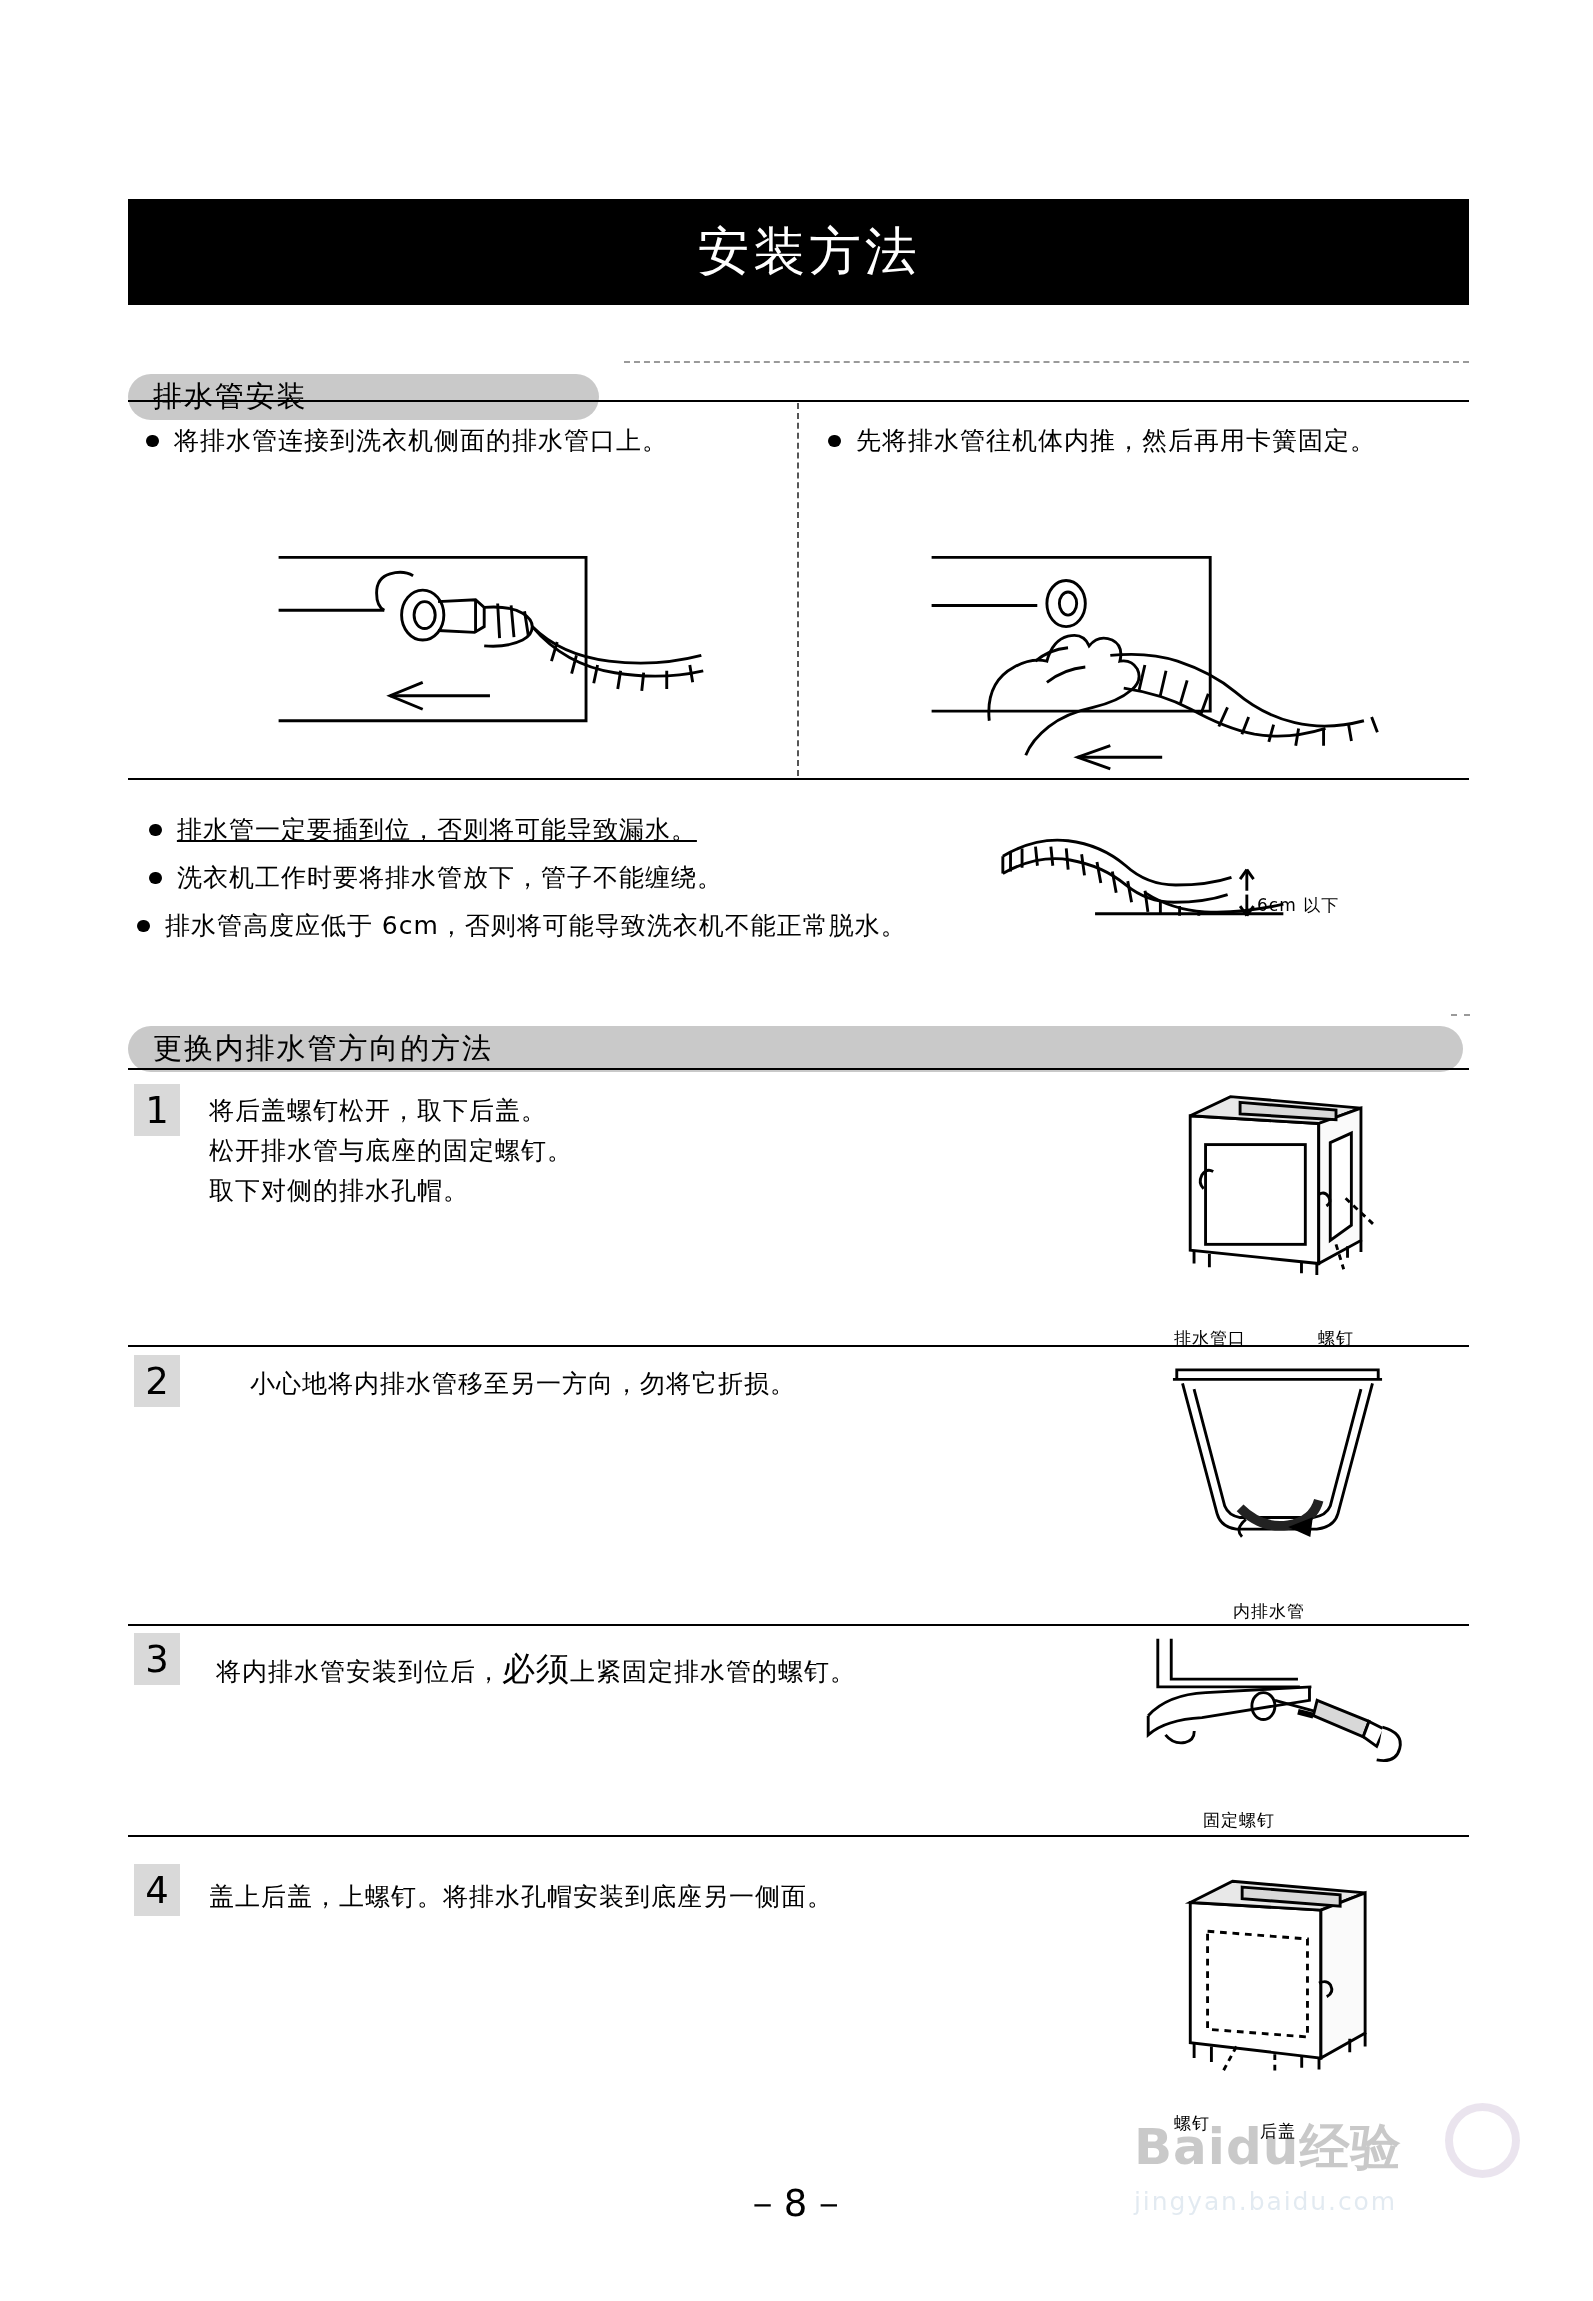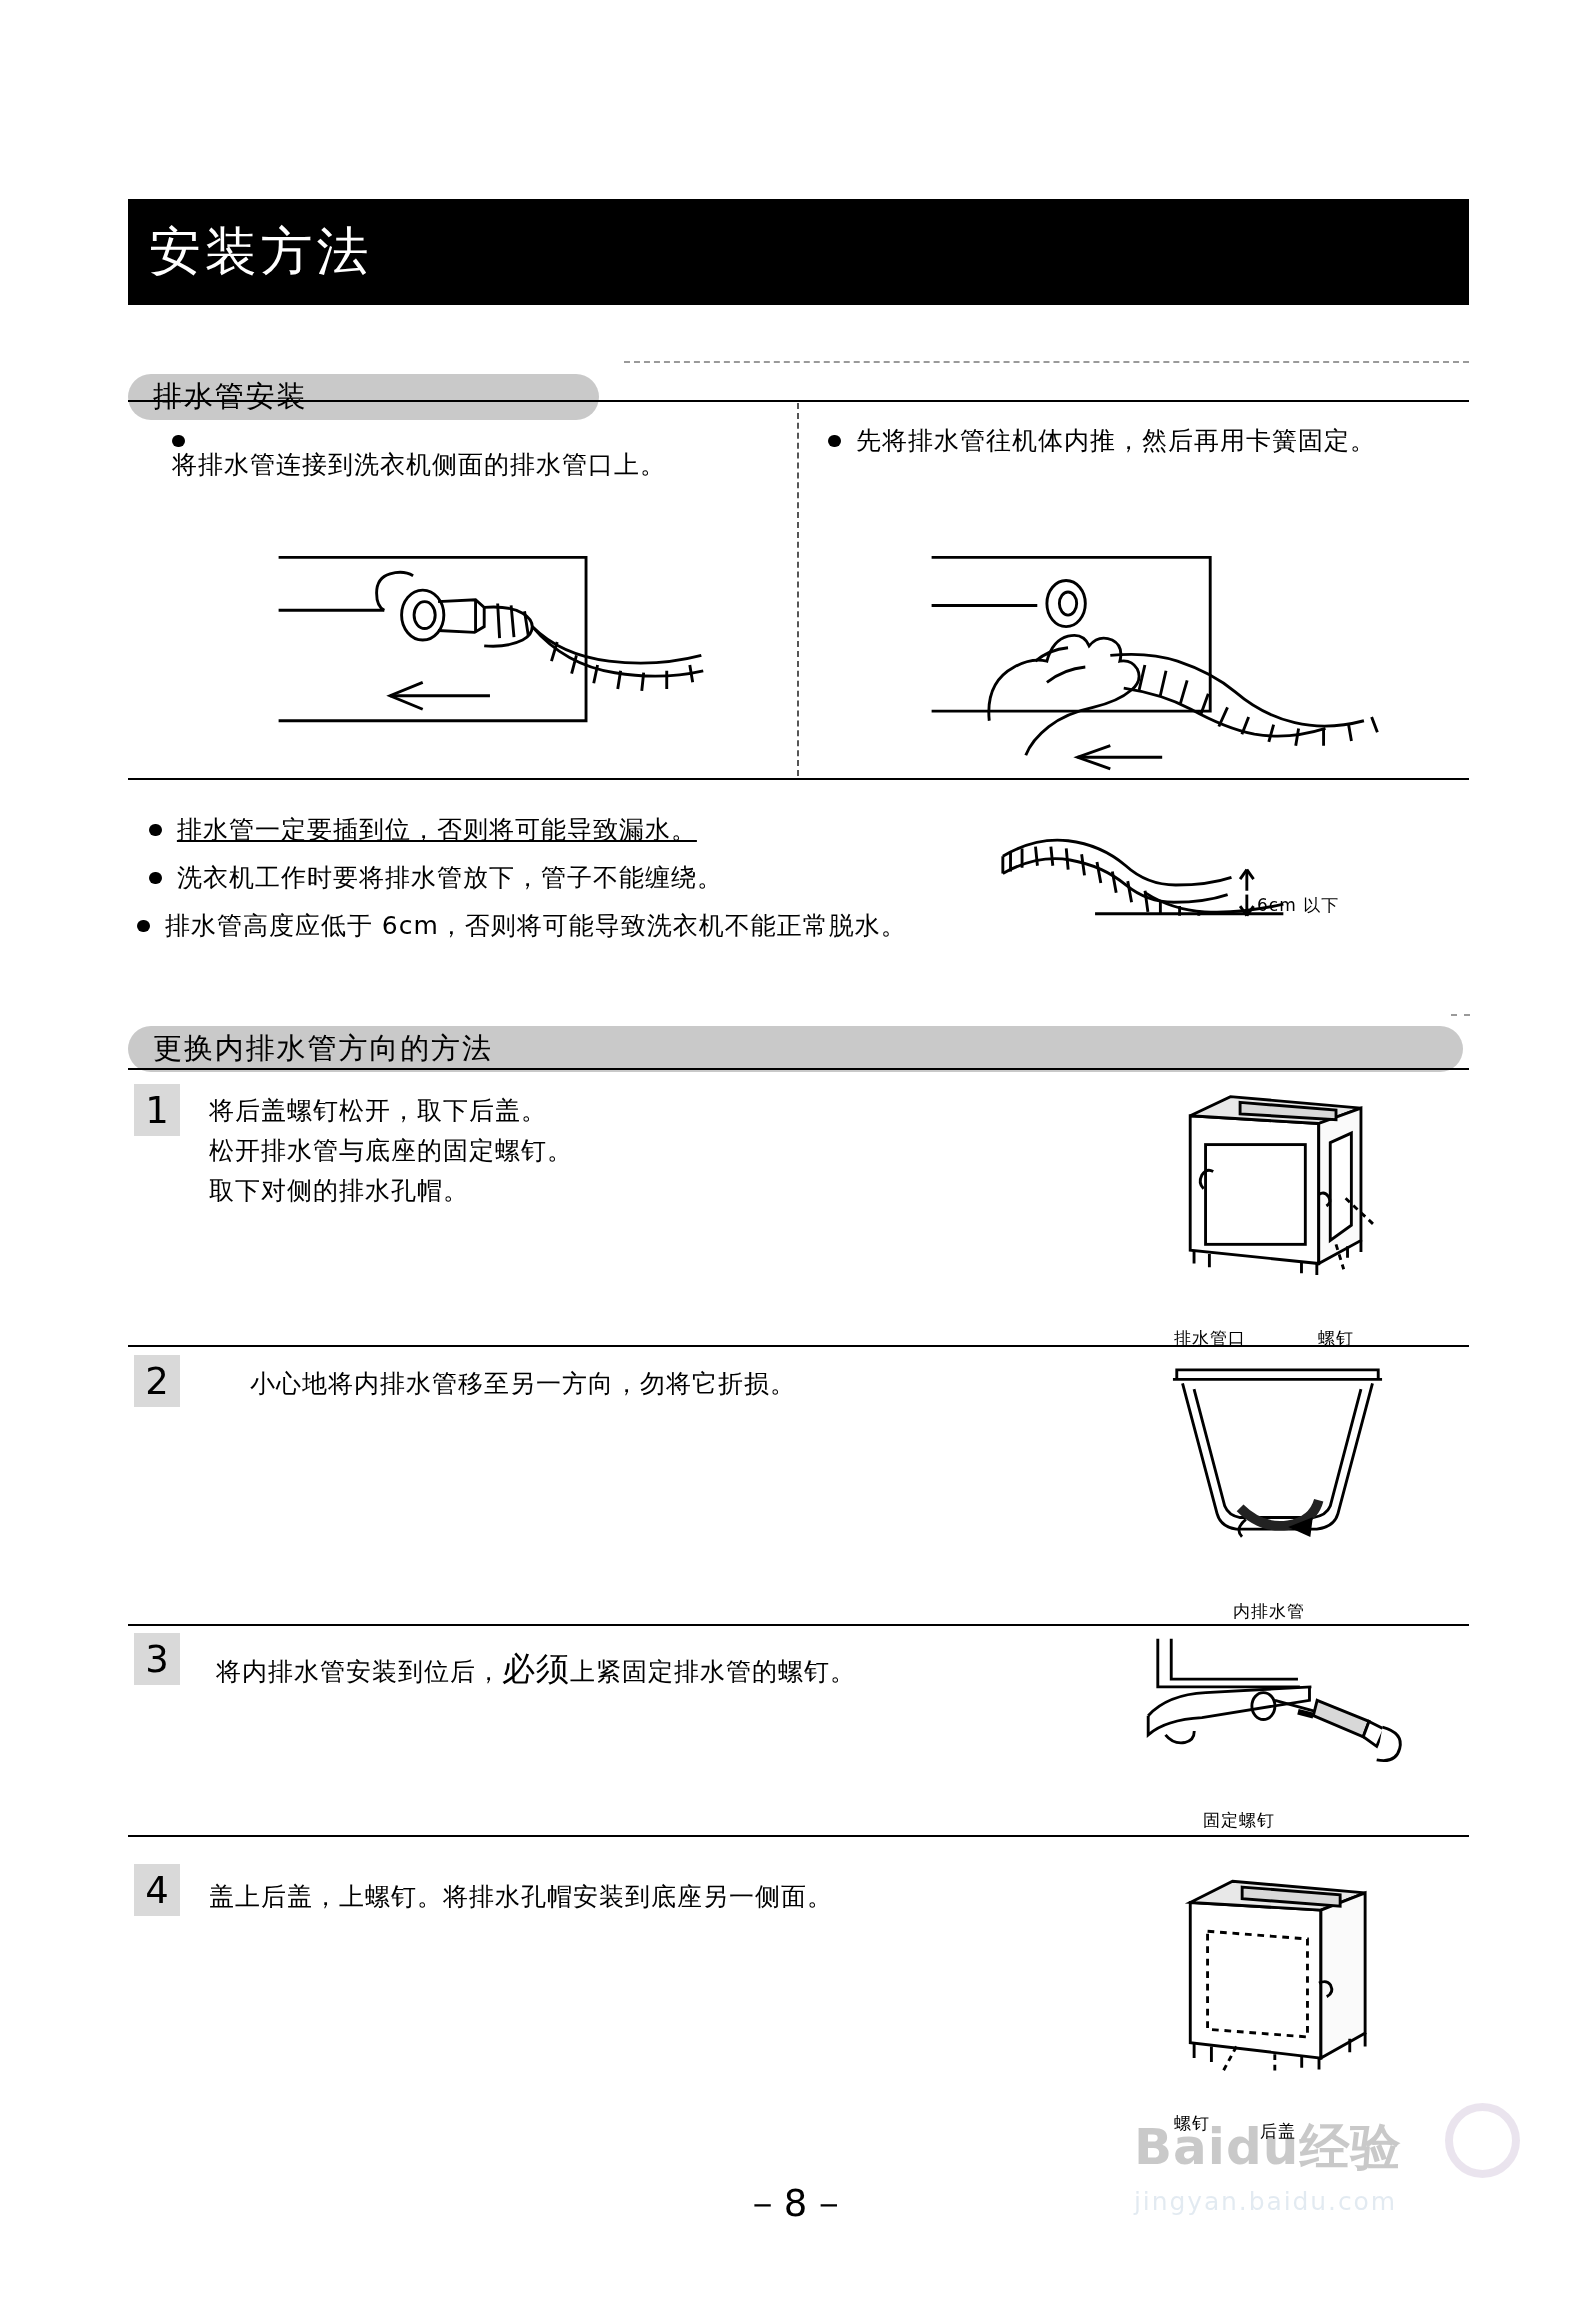--- a/index.html
+++ b/index.html
@@ -25,20 +25,21 @@
   
   .title-bar {
     position: absolute;
     left: 128px;
     top: 199px;
     width: 1341px;
     height: 106px;
     background: #000;
     display: flex;
     align-items: center;
+    justify-content: center;
   }
   .title-bar .title-text {
     color: #fff;
     font-size: 52px;
     letter-spacing: 3.8px;
     margin-left: 21px;
     font-family: "DejaVu Sans", "Liberation Sans", sans-serif;
   }
 
   
@@ -192,21 +193,21 @@
 
   <div class="title-bar">
     <span class="title-text">安装方法</span>
   </div>
 
   <div class="pill" id="pill1">
     <span class="pill-text">排水管安装</span>
   </div>
   <div class="dashline"></div>
 
-  <div class="bullet-row" style="left:172px; top:423px; width:538px;flex-direction:column;">
+  <div class="bullet-row" style="left:146px; top:423px; width:538px;">
     <div class="dot"></div>
     <div class="btxt">将排水管连接到洗衣机侧面的排水管口上。</div>
   </div>
   <div class="bullet-row" style="left:828px; top:423px; width:615px;">
     <div class="dot"></div>
     <div class="btxt">先将排水管往机体内推，然后再用卡簧固定。</div>
   </div>
 
   <div class="hr" style="left:128px; top:400px; width:1341px;"></div>
   <div class="hr" style="left:128px; top:778px; width:1341px;"></div>

